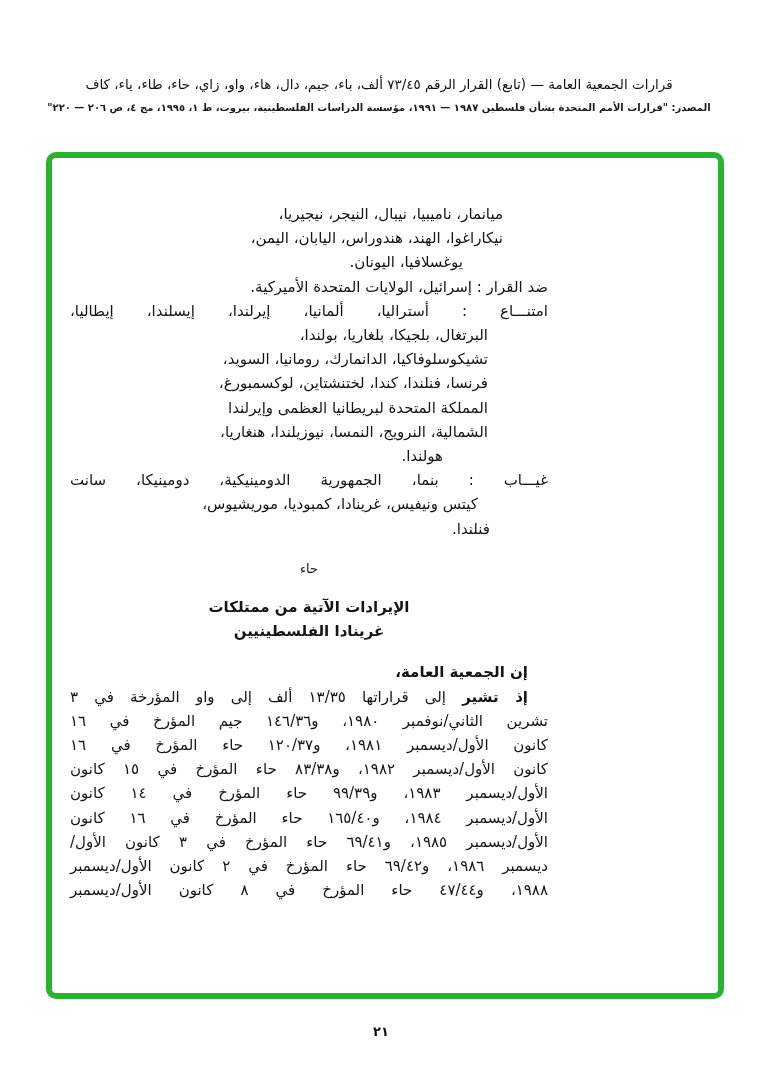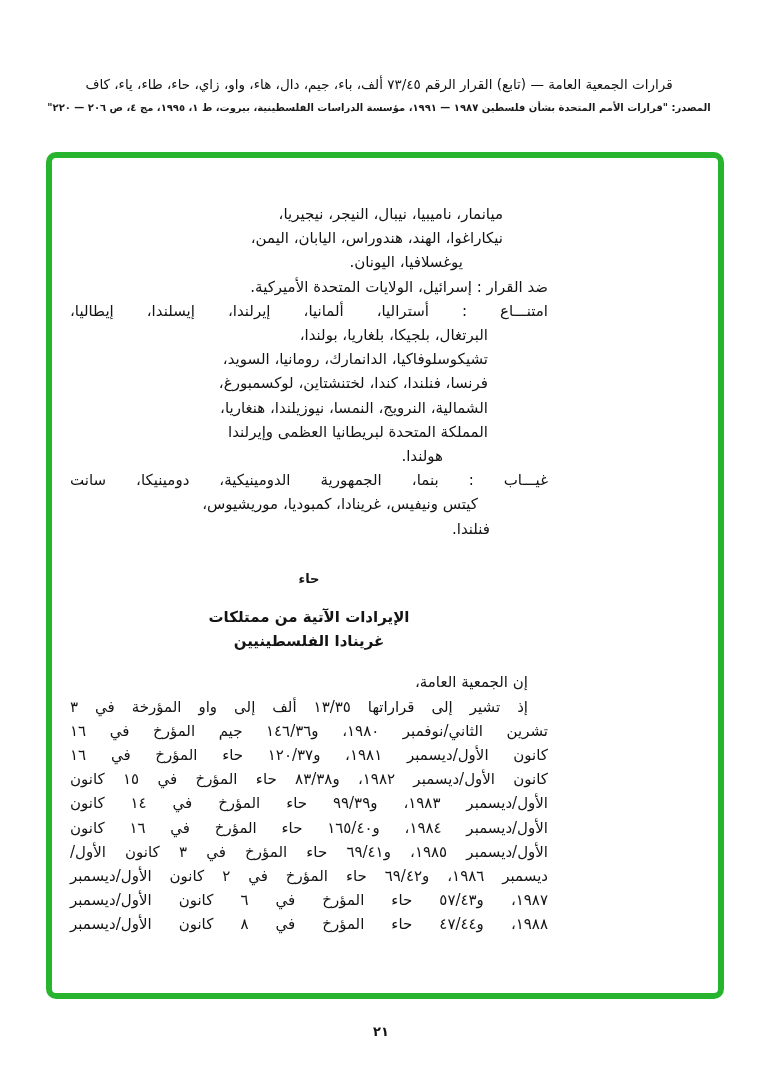--- a/index.html
+++ b/index.html
@@ -20,22 +20,22 @@
     box-sizing:border-box;border:6px solid #28b42e;border-radius:10px;background:#fff;
   }
   .content{
     position:absolute;top:44px;right:170px;width:478px;direction:rtl;
     font-size:15px;line-height:24.2px;color:#141414;
   }
   .ln{min-height:24.2px;}
   .rl{text-align:right;}
   .jl{text-align:justify;text-align-last:justify;text-justify:inter-word;}
   .ctr{text-align:center;}
-  .b{font-weight:normal;}
-  .sect-letter{font-size:13px;font-weight:bold;margin-top:26px;}
+  .b{font-weight:bold;}
+  .sect-letter{font-size:13px;font-weight:normal;margin-top:16px;}
   .sect-title{font-size:15px;font-weight:bold;}
   .mt6{margin-top:14px;}
   .mt17{margin-top:17px;}
   .pgnum{
     position:absolute;top:1024px;left:4px;right:0;text-align:center;
     font-weight:bold;font-size:13px;
   }
 </style>
 </head>
 <body>
@@ -49,22 +49,22 @@
     <div class="ln rl" style="padding-left:12px;padding-right:45px;">ميانمار، ناميبيا، نيبال، النيجر، نيجيريا،</div>
     <div class="ln rl" style="padding-right:45px;">نيكاراغوا، الهند، هندوراس، اليابان، اليمن،</div>
     <div class="ln rl" style="padding-right:85px;">يوغسلافيا، اليونان.</div>
 
     <div class="ln rl">ضد القرار : إسرائيل، الولايات المتحدة الأميركية.</div>
 
     <div class="ln jl">امتنـــاع : أستراليا، ألمانيا، إيرلندا، إيسلندا، إيطاليا،</div>
     <div class="ln rl" style="padding-right:60px;">البرتغال، بلجيكا، بلغاريا، بولندا،</div>
     <div class="ln rl" style="padding-right:60px;">تشيكوسلوفاكيا، الدانمارك، رومانيا، السويد،</div>
     <div class="ln rl" style="padding-right:60px;">فرنسا، فنلندا، كندا، لختنشتاين، لوكسمبورغ،</div>
+    <div class="ln rl" style="padding-right:60px;">المملكة المتحدة لبريطانيا العظمى وإيرلندا</div>
     <div class="ln rl" style="padding-right:60px;">الشمالية، النرويج، النمسا، نيوزيلندا، هنغاريا،</div>
-    <div class="ln rl" style="padding-right:60px;">المملكة المتحدة لبريطانيا العظمى وإيرلندا</div>
     <div class="ln rl" style="padding-right:105px;">هولندا.</div>
 
     <div class="ln jl">غيـــاب : بنما، الجمهورية الدومينيكية، دومينيكا، سانت</div>
     <div class="ln rl" style="padding-right:70px;">كيتس ونيفيس، غرينادا، كمبوديا، موريشيوس،</div>
     <div class="ln rl" style="padding-right:58px;">فنلندا.</div>
 
     <div class="ln ctr sect-letter">حاء</div>
     <div class="ln ctr sect-title mt6">الإيرادات الآتية من ممتلكات</div>
     <div class="ln ctr sect-title">غرينادا الفلسطينيين</div>
 
@@ -74,19 +74,18 @@
       <span class="b">إذ تشير</span>
       <span>إلى قراراتها ١٣/٣٥ ألف إلى واو المؤرخة في ٣</span>
     </div>
     <div class="ln jl">تشرين الثاني/نوفمبر ١٩٨٠، و١٤٦/٣٦ جيم المؤرخ في ١٦</div>
     <div class="ln jl">كانون الأول/ديسمبر ١٩٨١، و١٢٠/٣٧ حاء المؤرخ في ١٦</div>
     <div class="ln jl">كانون الأول/ديسمبر ١٩٨٢، و٨٣/٣٨ حاء المؤرخ في ١٥ كانون</div>
     <div class="ln jl">الأول/ديسمبر ١٩٨٣، و٩٩/٣٩ حاء المؤرخ في ١٤ كانون</div>
     <div class="ln jl">الأول/ديسمبر ١٩٨٤، و١٦٥/٤٠ حاء المؤرخ في ١٦ كانون</div>
     <div class="ln jl">الأول/ديسمبر ١٩٨٥، و٦٩/٤١ حاء المؤرخ في ٣ كانون الأول/</div>
     <div class="ln jl">ديسمبر ١٩٨٦، و٦٩/٤٢ حاء المؤرخ في ٢ كانون الأول/ديسمبر</div>
-    <div class="ln jl">١٩٨٧، و٥٧/٤٣ حاء المؤرخ في ٦ كانون الأول/ديسمبر</div>
     <div class="ln jl">١٩٨٨، و٤٧/٤٤ حاء المؤرخ في ٨ كانون الأول/ديسمبر</div>
 
   </div>
 </div>
 
 <div class="pgnum">٢١</div>
 
 </body></html>

